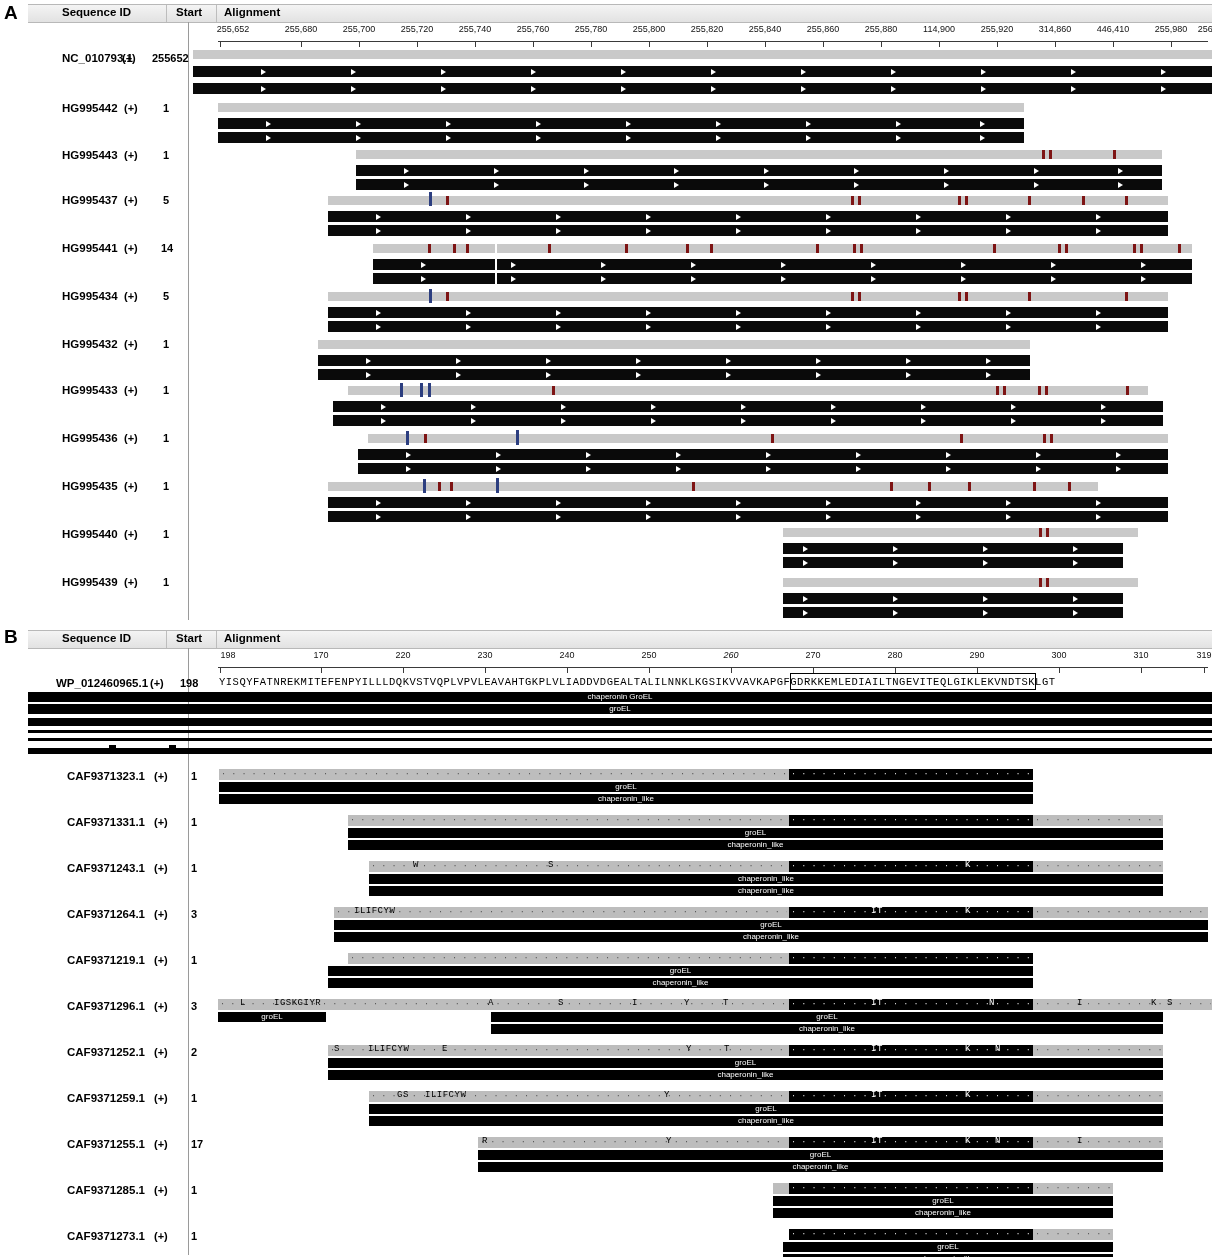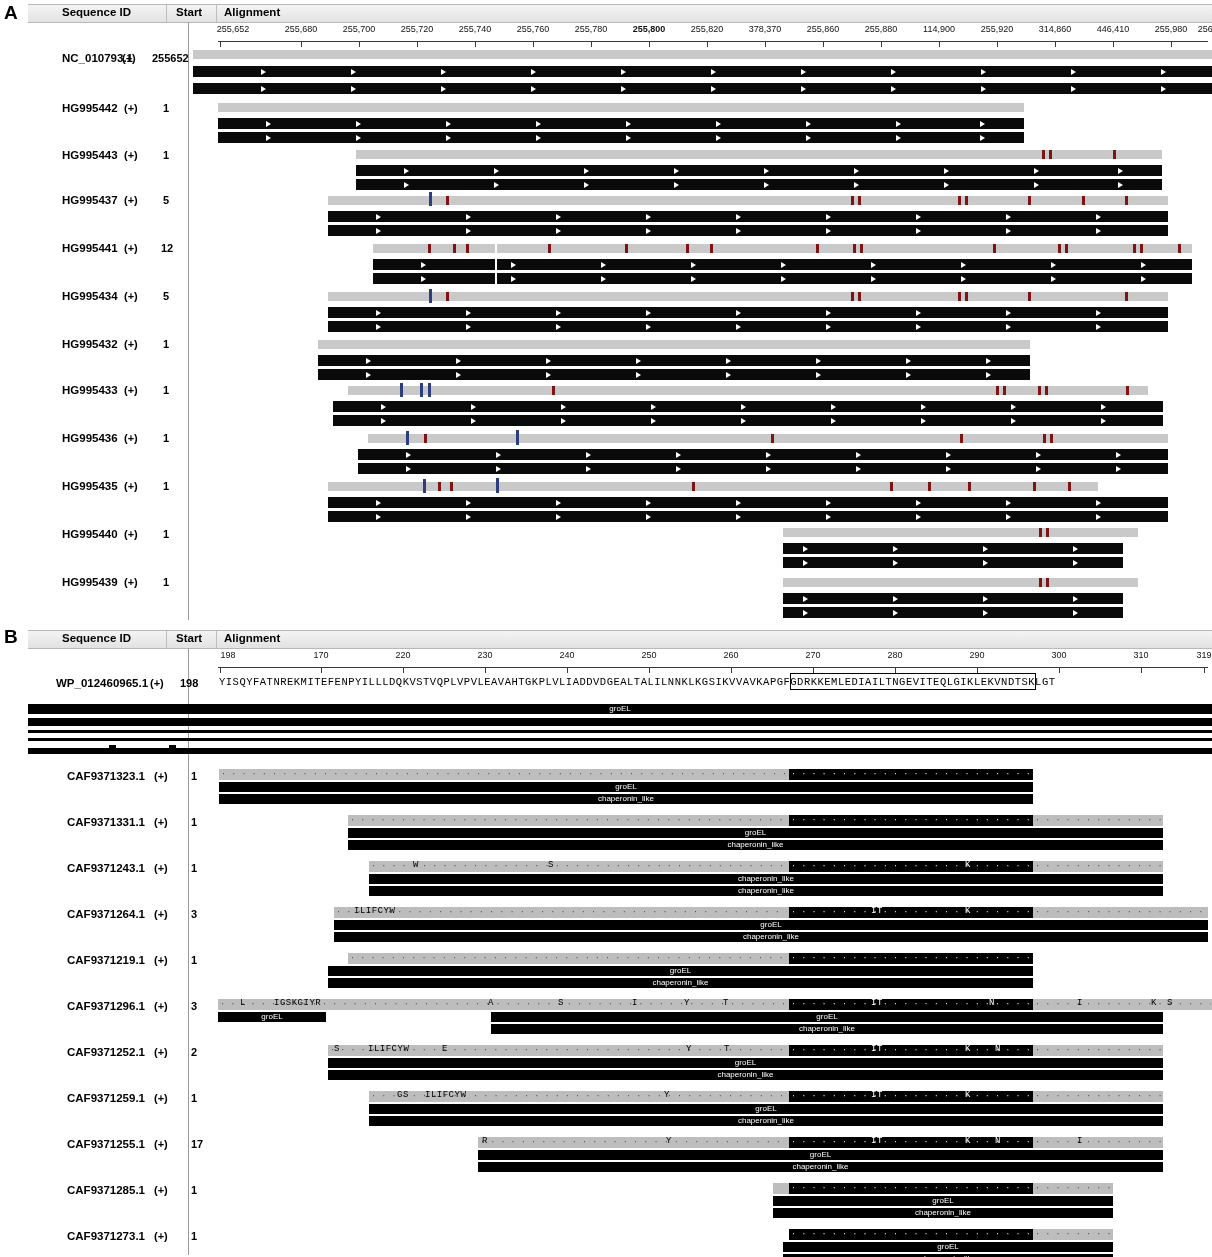--- a/index.html
+++ b/index.html
@@ -61,25 +61,25 @@
     <div class="lbl" style="left:331px;">255,700</div>
     <div class="tick" style="left:331px;"></div>
     <div class="lbl" style="left:389px;">255,720</div>
     <div class="tick" style="left:389px;"></div>
     <div class="lbl" style="left:447px;">255,740</div>
     <div class="tick" style="left:447px;"></div>
     <div class="lbl" style="left:505px;">255,760</div>
     <div class="tick" style="left:505px;"></div>
     <div class="lbl" style="left:563px;">255,780</div>
     <div class="tick" style="left:563px;"></div>
-    <div class="lbl" style="left:621px;font-weight:bold;">255,800</div>
+    <div class="lbl" style="left:621px;">255,800</div>
     <div class="tick" style="left:621px;"></div>
     <div class="lbl" style="left:679px;">255,820</div>
     <div class="tick" style="left:679px;"></div>
-    <div class="lbl" style="left:737px;">378,370</div>
+    <div class="lbl" style="left:737px;">255,840</div>
     <div class="tick" style="left:737px;"></div>
     <div class="lbl" style="left:795px;">255,860</div>
     <div class="tick" style="left:795px;"></div>
     <div class="lbl" style="left:853px;">255,880</div>
     <div class="tick" style="left:853px;"></div>
     <div class="lbl" style="left:911px;">114,900</div>
     <div class="tick" style="left:911px;"></div>
     <div class="lbl" style="left:969px;">255,920</div>
     <div class="tick" style="left:969px;"></div>
     <div class="lbl" style="left:1027px;">314,860</div>
@@ -214,21 +214,21 @@
       <i class="ar" style="left:318px;"></i>
       <i class="ar" style="left:408px;"></i>
       <i class="ar" style="left:498px;"></i>
       <i class="ar" style="left:588px;"></i>
       <i class="ar" style="left:678px;"></i>
       <i class="ar" style="left:768px;"></i>
   </div>
 
   <div class="rowlabel" style="left:34px;top:238px;">HG995441</div>
   <div class="strand" style="left:96px;top:238px;">(+)</div>
-  <div class="startnum" style="left:133px;top:238px;">12</div>
+  <div class="startnum" style="left:133px;top:238px;">14</div>
   <div class="bar-grey" style="left:345px;top:240px;width:819px;height:9px;">
     <div class="mism" style="left:55px;top:0;height:9px;"></div>
     <div class="mism" style="left:80px;top:0;height:9px;"></div>
     <div class="mism" style="left:93px;top:0;height:9px;"></div>
     <div class="ins" style="left:122px;top:-3px;height:15px;"></div>
     <div class="mism" style="left:175px;top:0;height:9px;"></div>
     <div class="mism" style="left:252px;top:0;height:9px;"></div>
     <div class="mism" style="left:313px;top:0;height:9px;"></div>
     <div class="mism" style="left:337px;top:0;height:9px;"></div>
     <div class="mism" style="left:443px;top:0;height:9px;"></div>
@@ -497,21 +497,21 @@
     <div class="lbl" style="left:293px;">170</div>
     <div class="tick" style="left:293px;"></div>
     <div class="lbl" style="left:375px;">220</div>
     <div class="tick" style="left:375px;"></div>
     <div class="lbl" style="left:457px;">230</div>
     <div class="tick" style="left:457px;"></div>
     <div class="lbl" style="left:539px;">240</div>
     <div class="tick" style="left:539px;"></div>
     <div class="lbl" style="left:621px;">250</div>
     <div class="tick" style="left:621px;"></div>
-    <div class="lbl" style="left:703px;">260</div>
+    <div class="lbl" style="left:703px;font-style:italic;">260</div>
     <div class="tick" style="left:703px;"></div>
     <div class="lbl" style="left:785px;">270</div>
     <div class="tick" style="left:785px;"></div>
     <div class="lbl" style="left:867px;">280</div>
     <div class="tick" style="left:867px;"></div>
     <div class="lbl" style="left:949px;">290</div>
     <div class="tick" style="left:949px;"></div>
     <div class="lbl" style="left:1031px;">300</div>
     <div class="tick" style="left:1031px;"></div>
     <div class="lbl" style="left:1113px;">310</div>
@@ -521,20 +521,23 @@
   </div>
 
   <div class="vline" style="left:160px;top:18px;height:607px;"></div>
 
   <div class="rowlabel" style="left:28px;top:47px;">WP_012460965.1</div>
   <div class="strand" style="left:122px;top:47px;">(+)</div>
   <div class="startnum" style="left:152px;top:47px;">198</div>
   <div class="seqtext" style="left:191px;top:46px;width:995px;">YISQYFATNREKMITEFENPYILLLDQKVSTVQPLVPVLEAVAHTGKPLVLIADDVDGEALTALILNNKLKGSIKVVAVKAPGFGDRKKEMLEDIAILTNGEVITEQLGIKLEKVNDTSKLGT</div>
   <div class="hilite" style="left:762px;top:43px;width:244px;height:15px;"></div>
 
+  <div class="feat" style="left:0;top:62px;width:1184px;height:10px;">
+    <span class="featlabel" style="left:0;top:0;">chaperonin GroEL</span>
+  </div>
   <div class="feat" style="left:0;top:74px;width:1184px;height:10px;">
     <span class="featlabel" style="left:0;top:0;">groEL</span>
   </div>
   <div class="featline" style="left:0;top:88px;width:1184px;height:8px;"></div>
   <div class="sqmark" style="left:175px;top:88px;"></div>
   <div class="sqmark" style="left:446px;top:88px;"></div>
   <div class="sqmark" style="left:680px;top:88px;"></div>
   <div class="featline" style="left:0;top:100px;width:1184px;height:3px;"></div>
   <div class="featline" style="left:0;top:108px;width:1184px;height:3px;"></div>
   <div class="featline" style="left:0;top:118px;width:1184px;height:6px;"></div>

